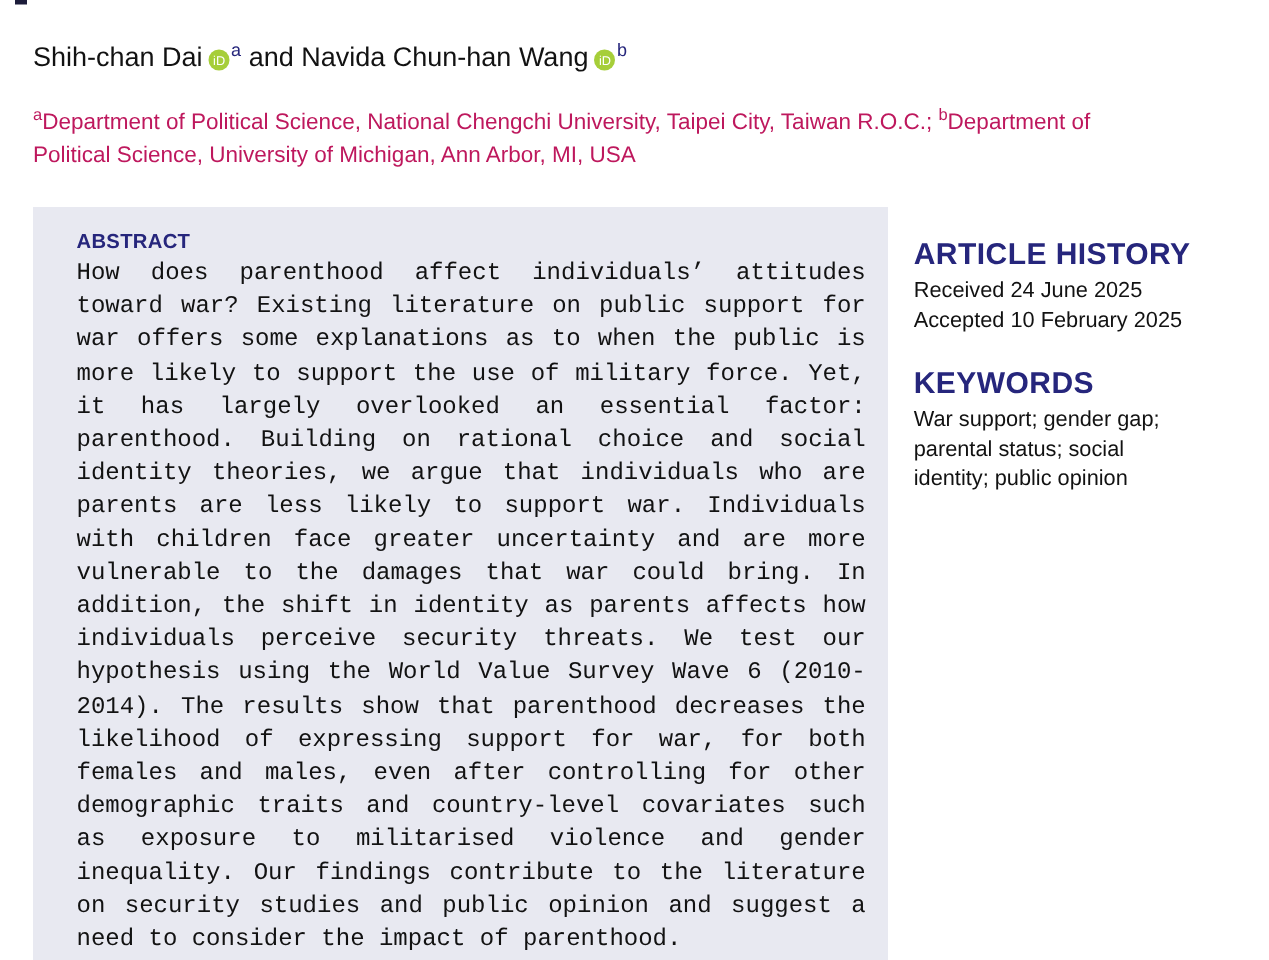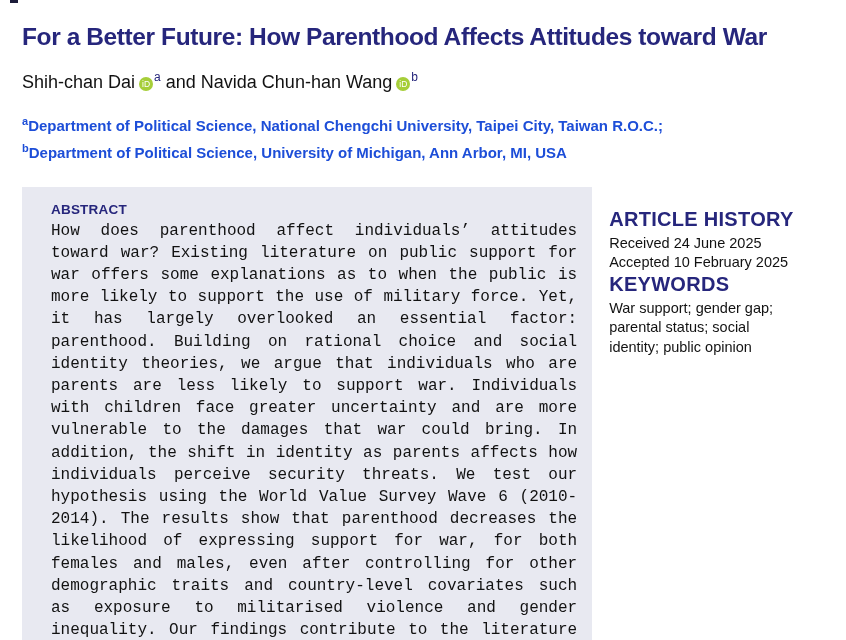--- a/index.html
+++ b/index.html
@@ -51,22 +51,21 @@
     color: #26267c;
     font-size: 12px;
     margin-left: 1px;
   }
 
   .affiliations {
     margin: 17px 0 0 0;
     max-width: 720px;
     font-size: 15px;
     line-height: 22px;
-    color: #1d4ed8;
-    font-weight: bold;
+    color: #be185d;
   }
   .affiliations sup { font-size: 11px; }
 
   .main-area {
     display: flex;
     align-items: flex-start;
     margin-top: 23px;
   }
   .abstract-box {
     box-sizing: border-box;
@@ -99,31 +98,30 @@
     font-size: 20px;
     letter-spacing: 0.3px;
     margin-bottom: 3px;
   }
   .meta-line {
     margin: 0;
     font-size: 14.5px;
     line-height: 19.5px;
     color: #121212;
   }
-  .keywords-block { }
+  .keywords-block { margin-top: 21px; }
   .keywords-text { max-width: 172px; }
 </style>
 </head>
 <body>
 
 <div class="page">
 
   <div class="edge-fragment"></div>
 
-  <h1 class="paper-title">For a Better Future: How Parenthood Affects Attitudes toward War</h1>
 
   <p class="author-line"><span>Shih-chan Dai</span><span class="orcid-badge">iD</span><sup class="author-mark">a</sup>
     <span>and</span>
     <span>Navida Chun-han Wang</span><span class="orcid-badge">iD</span><sup class="author-mark">b</sup>
   </p>
 
   <p class="affiliations"><sup>a</sup><span>Department of Political Science, National Chengchi University, Taipei City, Taiwan R.O.C.; </span><sup>b</sup><span>Department of Political Science, University of Michigan, Ann Arbor, MI, USA</span>
   </p>
 
   <div class="main-area">

